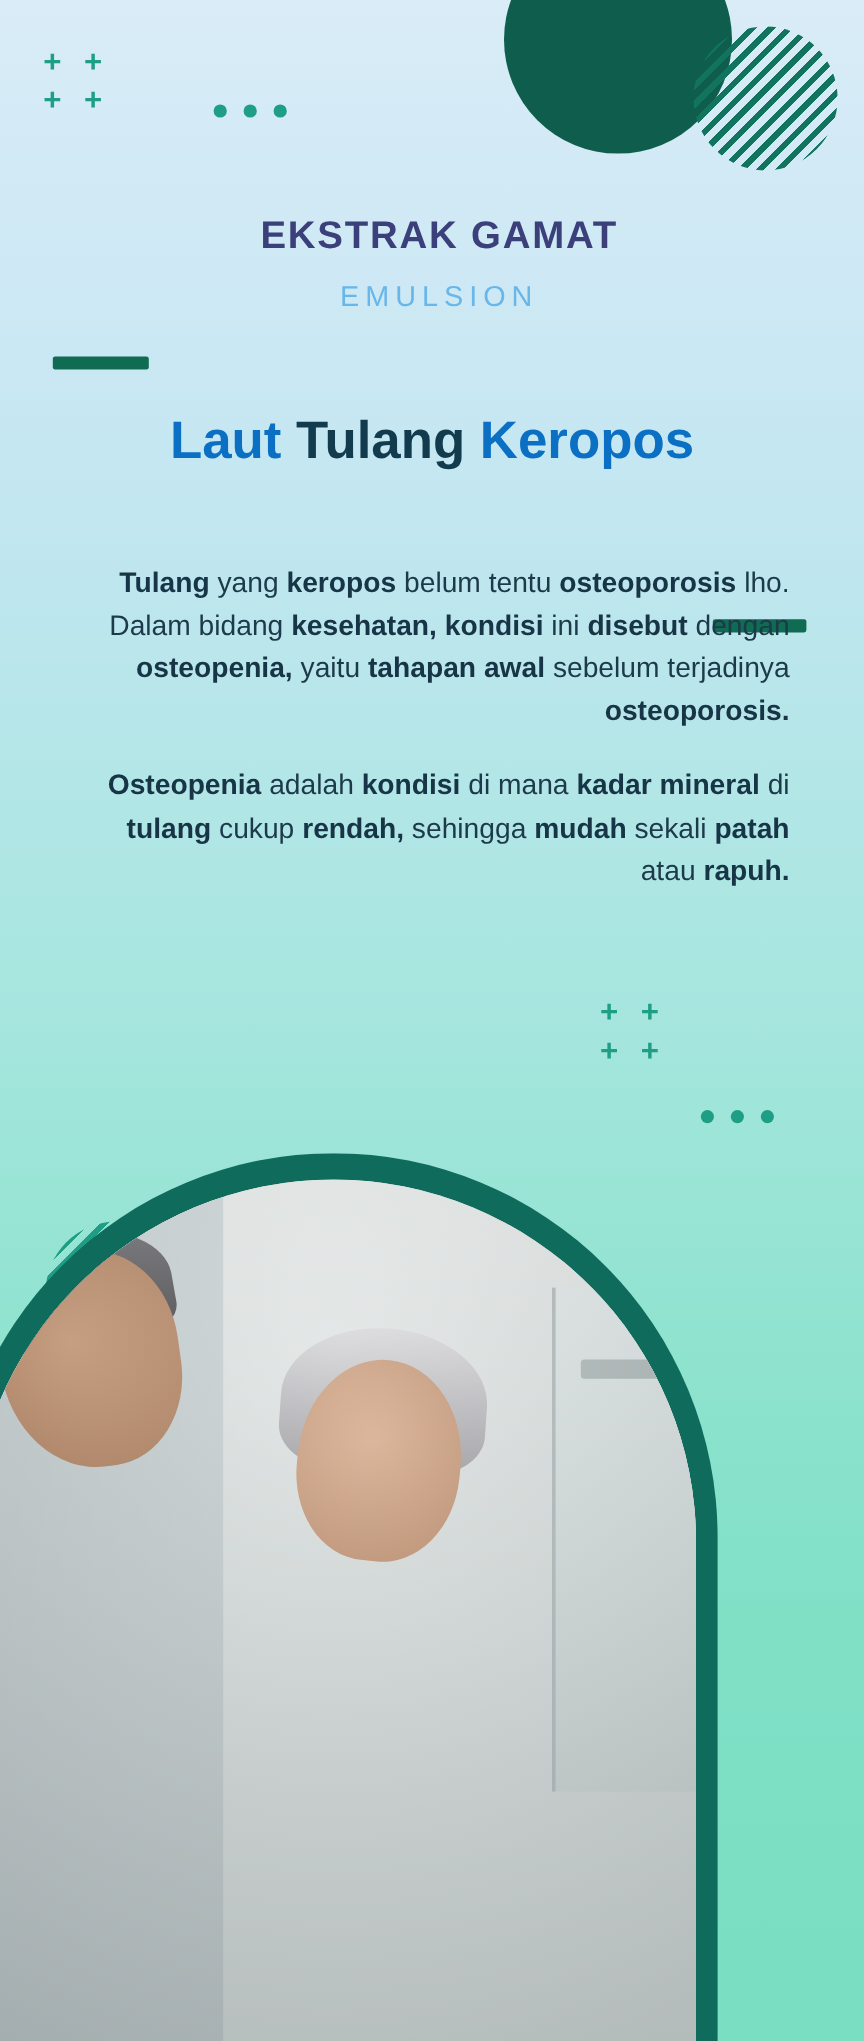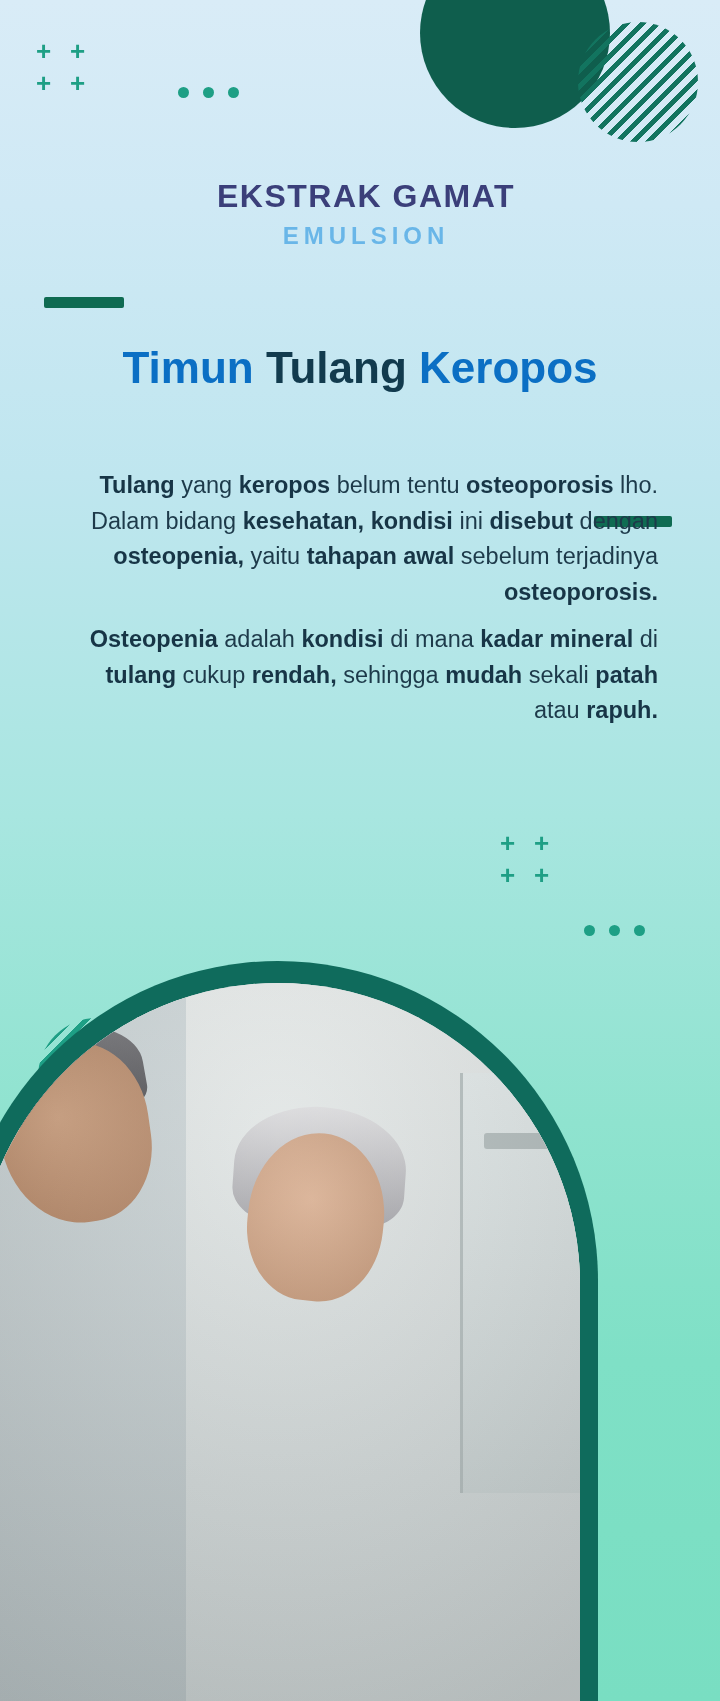--- a/index.html
+++ b/index.html
@@ -47,22 +47,22 @@
   .bar-left { top: 297px; left: 44px; width: 80px; }
   .bar-right { top: 516px; right: 48px; width: 78px; }
 
   
   .brand { position: absolute; top: 178px; left: 0; width: 100%; text-align: center; padding-left: 12px; }
   .brand-main {
     font-size: 32px; font-weight: 700; letter-spacing: 1.5px;
     color: #3b3f7a;
   }
   .brand-sub {
-    margin-top: 7px;
-    font-size: 24px; font-weight: 700; letter-spacing: 5px;
+    margin-top: 19px;
+    font-size: 24px; font-weight: 400; letter-spacing: 5px;
     color: #69b6e8;
   }
 
   
   .headline {
     position: absolute; top: 340px; left: 0; width: 100%;
     text-align: center;
     font-size: 44px; font-weight: 700; line-height: 1.28;
     color: #123b4e;
   }
@@ -70,21 +70,21 @@
   .headline .line2 { display: block; }
 
   
   .body-copy {
     position: absolute; top: 468px; left: 62px; right: 62px;
     text-align: right;
     color: #1d3a4a;
     font-size: 23.5px;
     line-height: 1.52;
   }
-  .body-copy p + p { margin-top: 11px; }
+  .body-copy p + p { margin-top: 26px; }
   .body-copy b { font-weight: 700; color: #173546; }
 
   
   .photo-wrap {
     position: absolute; left: 0; bottom: 0; width: 720px; height: 740px;
     overflow: hidden;
   }
   .arch-ring {
     position: absolute; left: -42px; top: 0; width: 640px; height: 1280px;
     border-radius: 320px 320px 0 0;
@@ -157,21 +157,21 @@
 
   <div class="bar bar-left"></div>
   <div class="bar bar-right"></div>
 
   <div class="brand">
     <div class="brand-main">EKSTRAK GAMAT</div>
     <div class="brand-sub">EMULSION</div>
   </div>
 
   <h1 class="headline">
-    <span class="hl">Timun </span><span>Tulang </span><span class="hl">Keropos</span>
+    <span class="hl">Laut </span><span>Tulang </span><span class="hl">Keropos</span>
   </h1>
 
   <div class="body-copy">
     <p><b>Tulang</b> yang <b>keropos</b> belum tentu <b>osteoporosis</b> lho. Dalam bidang <b>kesehatan,</b> <b>kondisi</b> ini <b>disebut</b> dengan <b>osteopenia,</b> yaitu <b>tahapan awal</b> sebelum terjadinya <b>osteoporosis.</b></p>
     <p><b>Osteopenia</b> adalah <b>kondisi</b> di mana <b>kadar mineral</b> di <b>tulang</b> cukup <b>rendah,</b> sehingga <b>mudah</b> sekali <b>patah</b> atau <b>rapuh.</b></p>
   </div>
 
   <div class="photo-wrap">
     <div class="arch-ring"></div>
     <div class="arch-photo">

